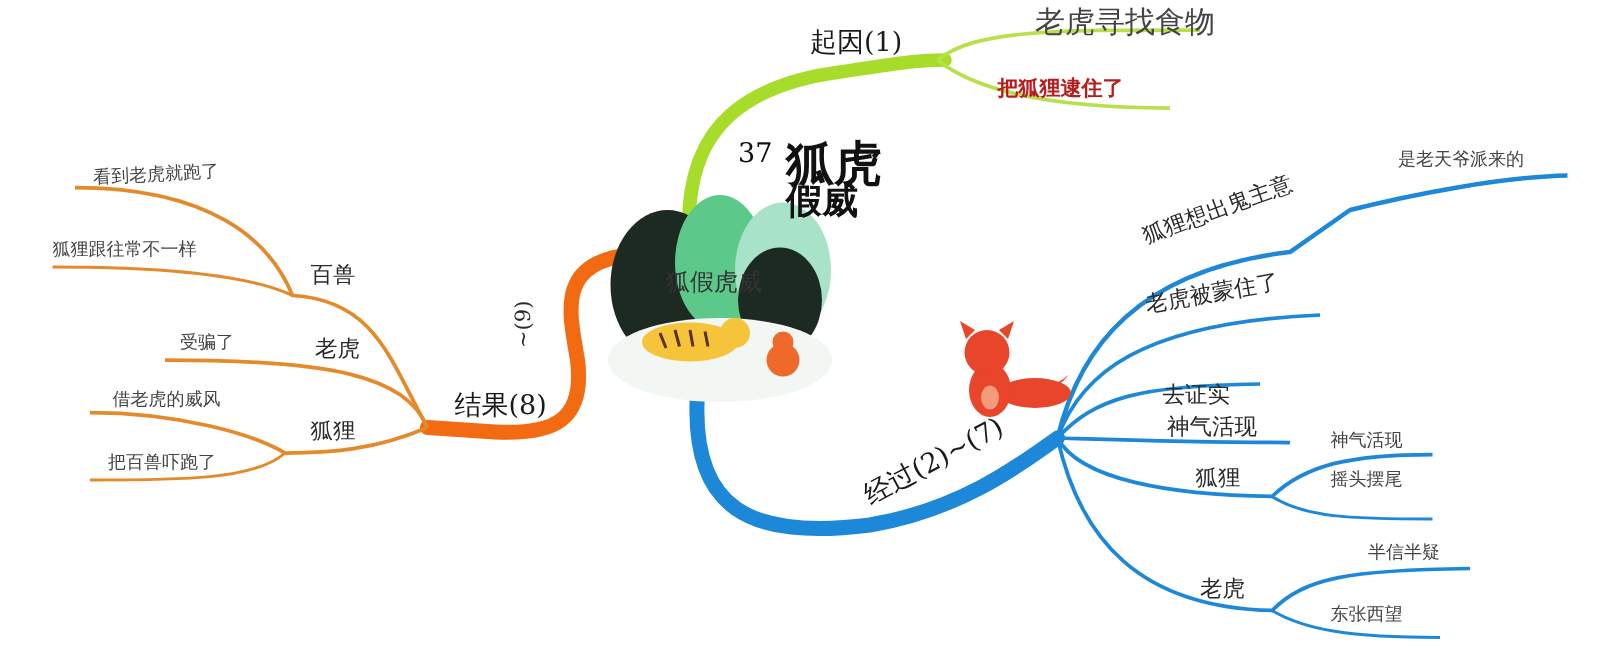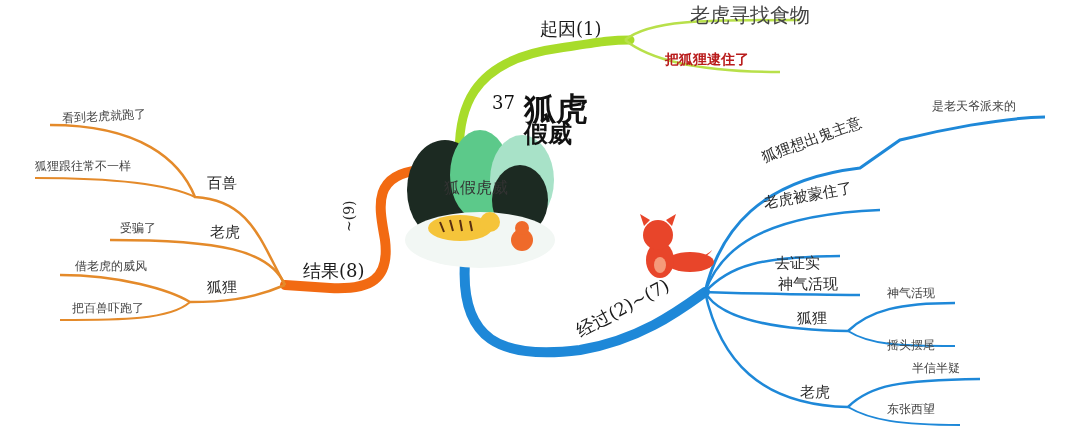--- a/index.html
+++ b/index.html
@@ -73,21 +73,21 @@
 <div class="lbl leaf" style="left:665px;top:52px;font-size:14px;font-weight:bold;color:#b91c1c;">把狐狸逮住了</div>
 
 <div class="lbl main" style="left:582px;top:322px;transform:rotate(-28deg);transform-origin:left bottom;">经过(2)~(7)</div>
 <div class="lbl mid" style="left:765px;top:150px;transform:rotate(-20deg);transform-origin:left bottom;">狐狸想出鬼主意</div>
 <div class="lbl leaf" style="left:932px;top:100px;">是老天爷派来的</div>
 <div class="lbl mid" style="left:765px;top:196px;transform:rotate(-10deg);transform-origin:left bottom;">老虎被蒙住了</div>
 <div class="lbl mid" style="left:775px;top:236px;margin-top:20px;">去证实</div>
 <div class="lbl mid" style="left:778px;top:277px;">神气活现</div>
 <div class="lbl mid" style="left:797px;top:311px;">狐狸</div>
 <div class="lbl leaf" style="left:887px;top:287px;">神气活现</div>
-<div class="lbl leaf" style="left:887px;top:339px;">摇头摆尾</div>
+<div class="lbl leaf" style="left:887px;top:313px;">摇头摆尾</div>
 <div class="lbl mid" style="left:800px;top:385px;">老虎</div>
 <div class="lbl leaf" style="left:912px;top:362px;">半信半疑</div>
 <div class="lbl leaf" style="left:887px;top:403px;">东张西望</div>
 
 <div class="lbl main" style="left:303px;top:262px;">结果(8)</div>
 <div class="lbl" style="left:342px;top:232px;font-size:14px;transform:rotate(-90deg);transform-origin:left top;">~(9)</div>
 <div class="lbl mid" style="left:207px;top:176px;">百兽</div>
 <div class="lbl leaf" style="left:62px;top:110px;transform:rotate(-3deg);">看到老虎就跑了</div>
 <div class="lbl leaf" style="left:35px;top:160px;text-align:right;">狐狸跟往常不一样</div>
 <div class="lbl mid" style="left:210px;top:225px;">老虎</div>

